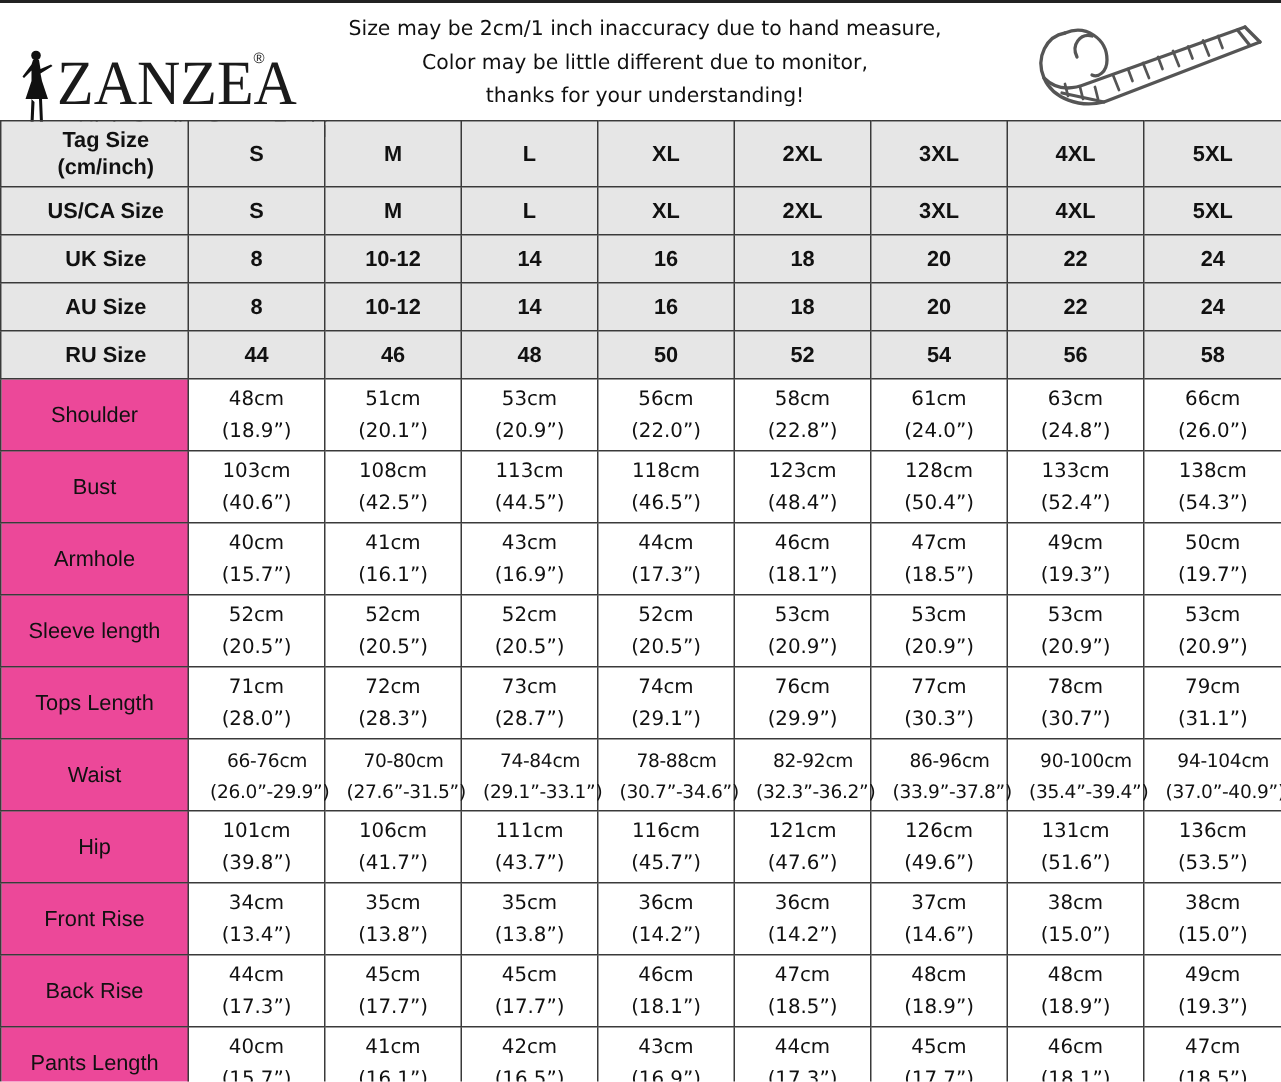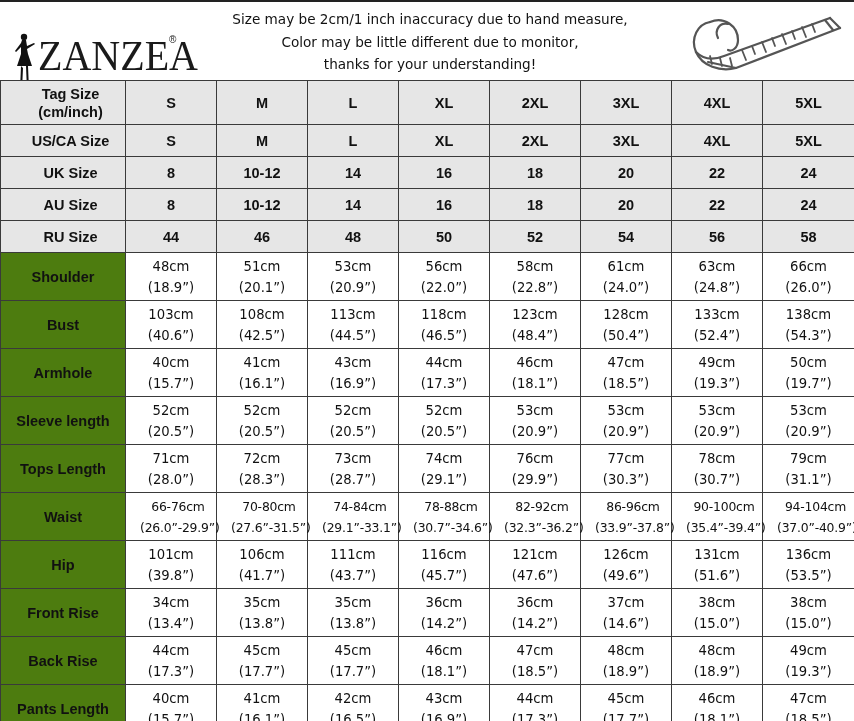--- a/index.html
+++ b/index.html
@@ -8,21 +8,21 @@
   .logo { position: absolute; left: 8px; top: 6px; width: 170px; height: 64px; margin-top: 20px; }
   .logo .figure { position: absolute; left: 4px; top: 4px; width: 26px; height: 60px; }
   .logo .brand { position: absolute; left: 30px; top: 8px; font-family: "Liberation Serif", serif; font-size: 40px; letter-spacing: 0px; line-height: 40px; color: #1a1a1a; font-weight: normal; transform: scaleY(1.05); }
   .logo .reg { position: absolute; left: 161px; top: 6px; font-size: 10px; color: #222; }
   .logo .tagline { position: absolute; left: 44px; top: 50px; font-size: 15px; color: #333; white-space: nowrap; }
   .notice { position: absolute; left: 222px; top: 6px; width: 416px; text-align: center; font-family: "DejaVu Sans", sans-serif; font-size: 13.6px; line-height: 22.5px; color: #111; }
   .tape { position: absolute; left: 680px; top: 2px; width: 170px; height: 76px; }
 
   table.size-chart { position: absolute; left: 0; top: 80px; width: 854px; border-collapse: collapse; table-layout: fixed; }
   table.size-chart td { border: 1.5px solid #3a3a3a; text-align: center; padding: 0; box-sizing: border-box; }
-  td.label { background: #4d7c0f; font-weight: bold; font-size: 14.5px; color: #111; }
+  td.label { background: #ec4899; font-weight: normal; font-size: 14.5px; color: #111; }
   tr.size-row td { background: #e6e6e6; font-weight: bold; font-size: 14.5px; height: 32px; }
   tr.size-row.tag td { height: 44px; }
   tr.size-row td.label { line-height: 18px; padding-left: 15px; }
   tr.meas-row td { height: 48px; }
   tr.meas-row td.val { background: #fff; font-family: "DejaVu Sans", sans-serif; font-size: 13.2px; line-height: 21px; color: #111; }
   tr.meas-row td.val.waist { font-size: 12.4px; letter-spacing: -0.2px; padding-left: 14px; }
   .line { display: block; white-space: nowrap; }
 </style>
 </head>
 <body>

